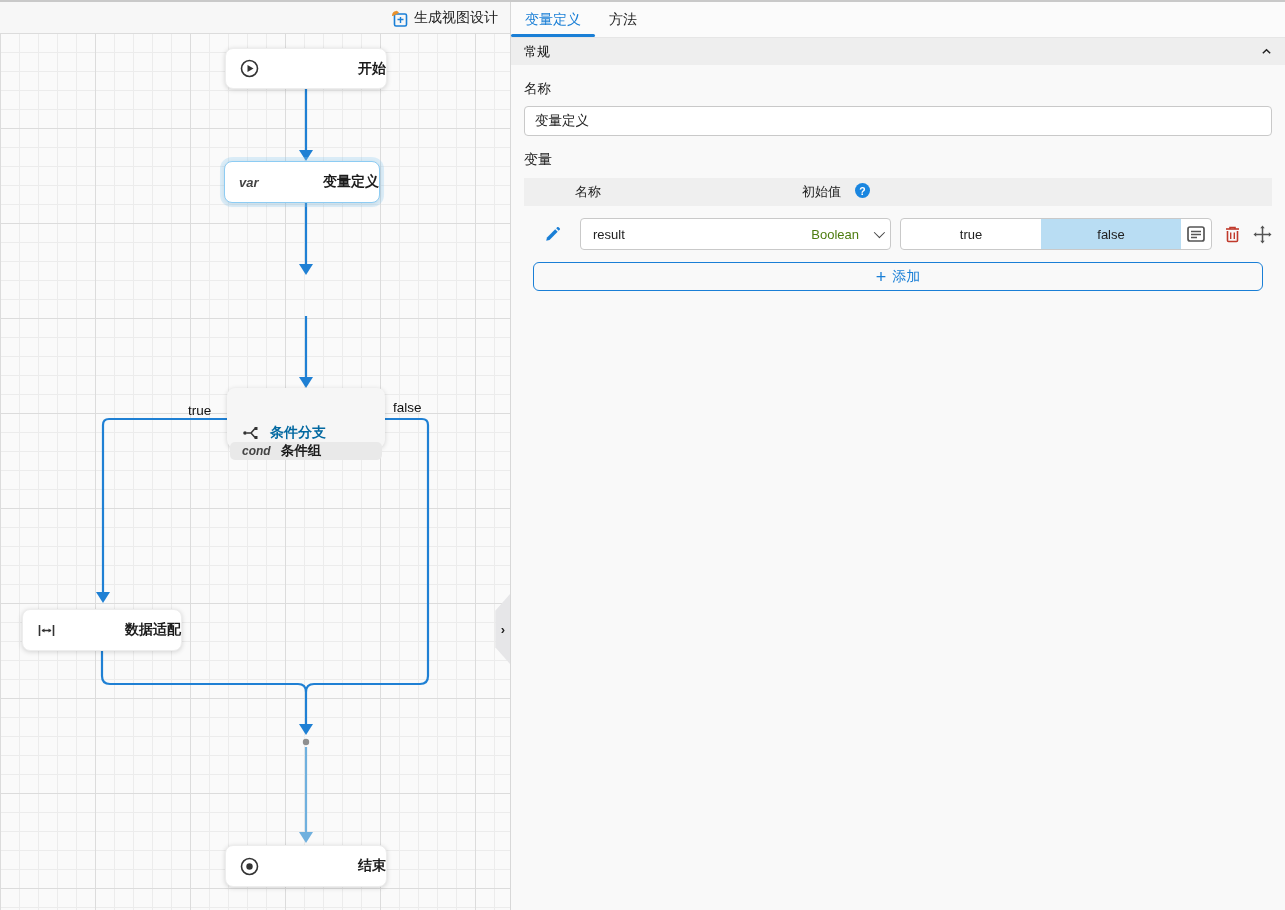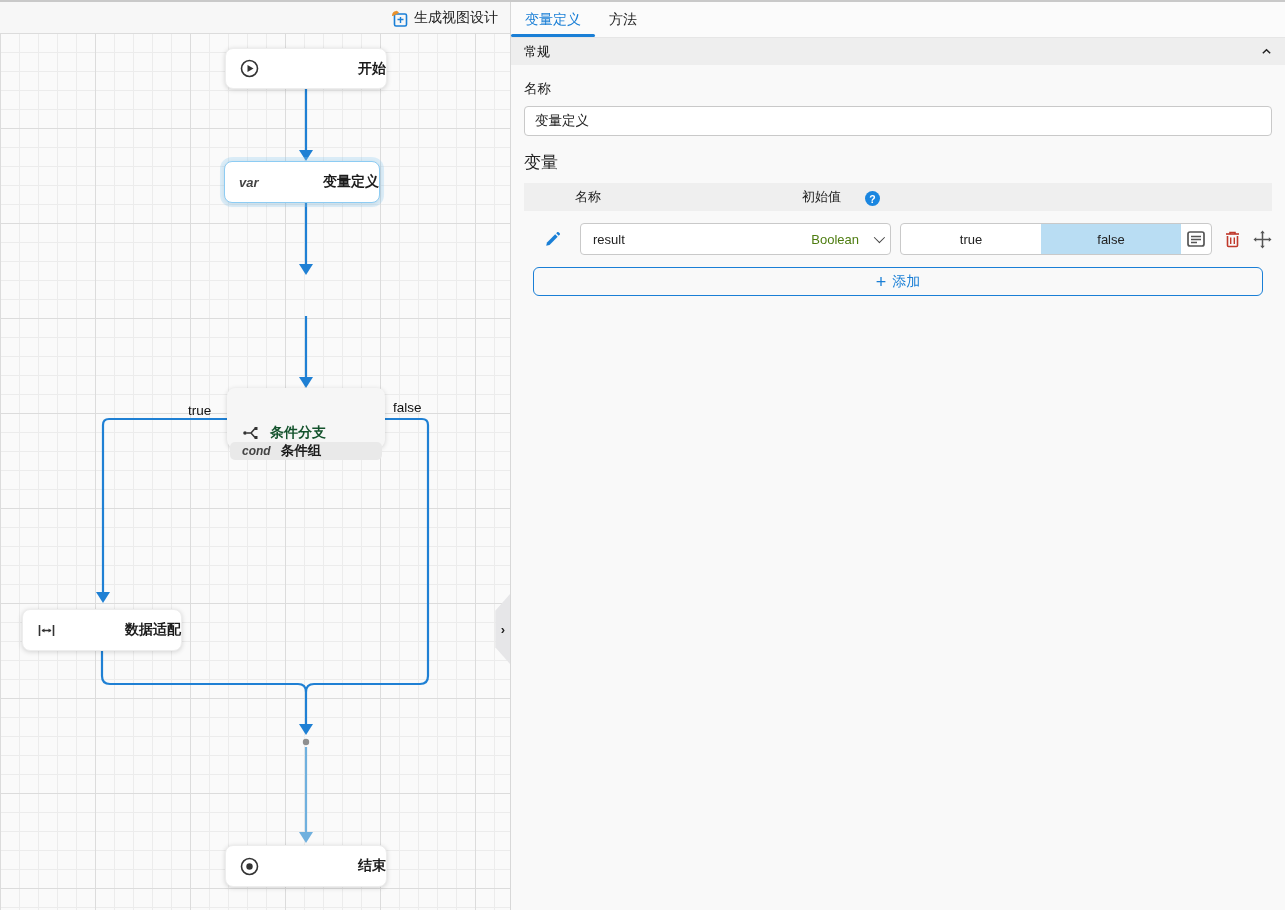--- a/index.html
+++ b/index.html
@@ -23,21 +23,21 @@
 
   .node { position:absolute; background:#fff; border:1px solid #ededed; border-radius:8px;
     box-shadow:0 1px 5px rgba(0,0,0,0.16); display:flex; align-items:center; gap:11px;
     padding-left:14px; font-size:14px; font-weight:600; color:#1c1c1c;justify-content:space-between; }
   .node .badge { font-style:italic; font-weight:600; font-size:13px; color:#444; }
   .node.selected { border:1px solid #8dccf3; box-shadow:0 0 0 4px rgba(140,205,243,0.28), 0 1px 5px rgba(0,0,0,0.12); }
 
   .node-branch { position:absolute; background:#f6f6f6; border-radius:8px; box-shadow:0 1px 5px rgba(0,0,0,0.16);
     display:flex; flex-direction:column; }
   .branch-row1 { height:31px; display:flex; align-items:center; gap:10px; padding-left:15px;
-    font-size:14px; font-weight:600; color:#14532d;margin-top:36px; }
+    font-size:14px; font-weight:600; color:#0369a1;margin-top:36px; }
   .branch-row2 { height:25px; margin:0 3px 3px 3px; background:#e9e9e9; border-radius:5px;
     display:flex; align-items:center; gap:10px; padding-left:12px; font-size:13.5px; font-weight:600; color:#1c1c1c; }
   .branch-row2 .badge { font-style:italic; font-size:12px; font-weight:600; color:#444; }
 
   .edge-label { position:absolute; font-size:13.5px; color:#111; }
 
   .edges-svg { position:absolute; left:0; top:0; pointer-events:none; }
 
   
   .collapse-handle { position:absolute; right:0; top:592px; width:16px; height:70px; background:#e6e6e8;
@@ -54,24 +54,24 @@
 
   .section-header { height:27px; background:#eeeeee; display:flex; align-items:center; justify-content:space-between;
     padding:0 13px; font-size:13px; font-weight:400; color:#111; }
   .chevron-up { width:11px; height:11px; }
 
   .panel-body { padding:13px; }
   .field-label { font-size:13.5px; color:#222; margin:2px 0 8px 0; }
   .text-input { width:100%; height:30px; background:#fff; border:1px solid #c9c9c9; border-radius:4px;
     padding:0 10px; font-size:13.5px; color:#222; font-family:"Liberation Sans", sans-serif; }
 
-  .vars-label { font-size:17px; color:#222; margin:15px 0 9px 0; }
+  .vars-label { font-size:14px; color:#222; margin:15px 0 9px 0; }
   .vars-table-header { height:28px; background:#efefef; display:flex; align-items:center; font-size:13px; color:#222; }
   .vth-name { width:278px; padding-left:51px; }
-  .vth-initial { display:flex; align-items:flex-end; gap:24px; }
+  .vth-initial { display:flex; align-items:flex-start; gap:14px; }
   .help-icon { width:15px; height:15px; border-radius:50%; background:#1a86e0; color:#fff; font-size:10.5px; font-weight:700;
     display:flex; align-items:center; justify-content:center; cursor:pointer; }
 
   .var-row { display:flex; align-items:center; margin-top:12px; }
   .row-edit { width:56px; display:flex; justify-content:center; }
   .name-input-group { width:311px; height:32px; background:#fff; border:1px solid #c9c9c9; border-radius:4px;
     display:flex; align-items:center; padding:0 8px 0 12px; }
   .name-input-group .name-text { flex:1; font-size:13px; color:#222; }
   .type-select { display:flex; align-items:center; gap:15px; font-size:13px; color:#4d7c0f; cursor:pointer; }
   .sel-caret { width:8px; height:8px; border-right:1.6px solid #444; border-bottom:1.6px solid #444; transform:rotate(45deg) translateY(-2px); }

